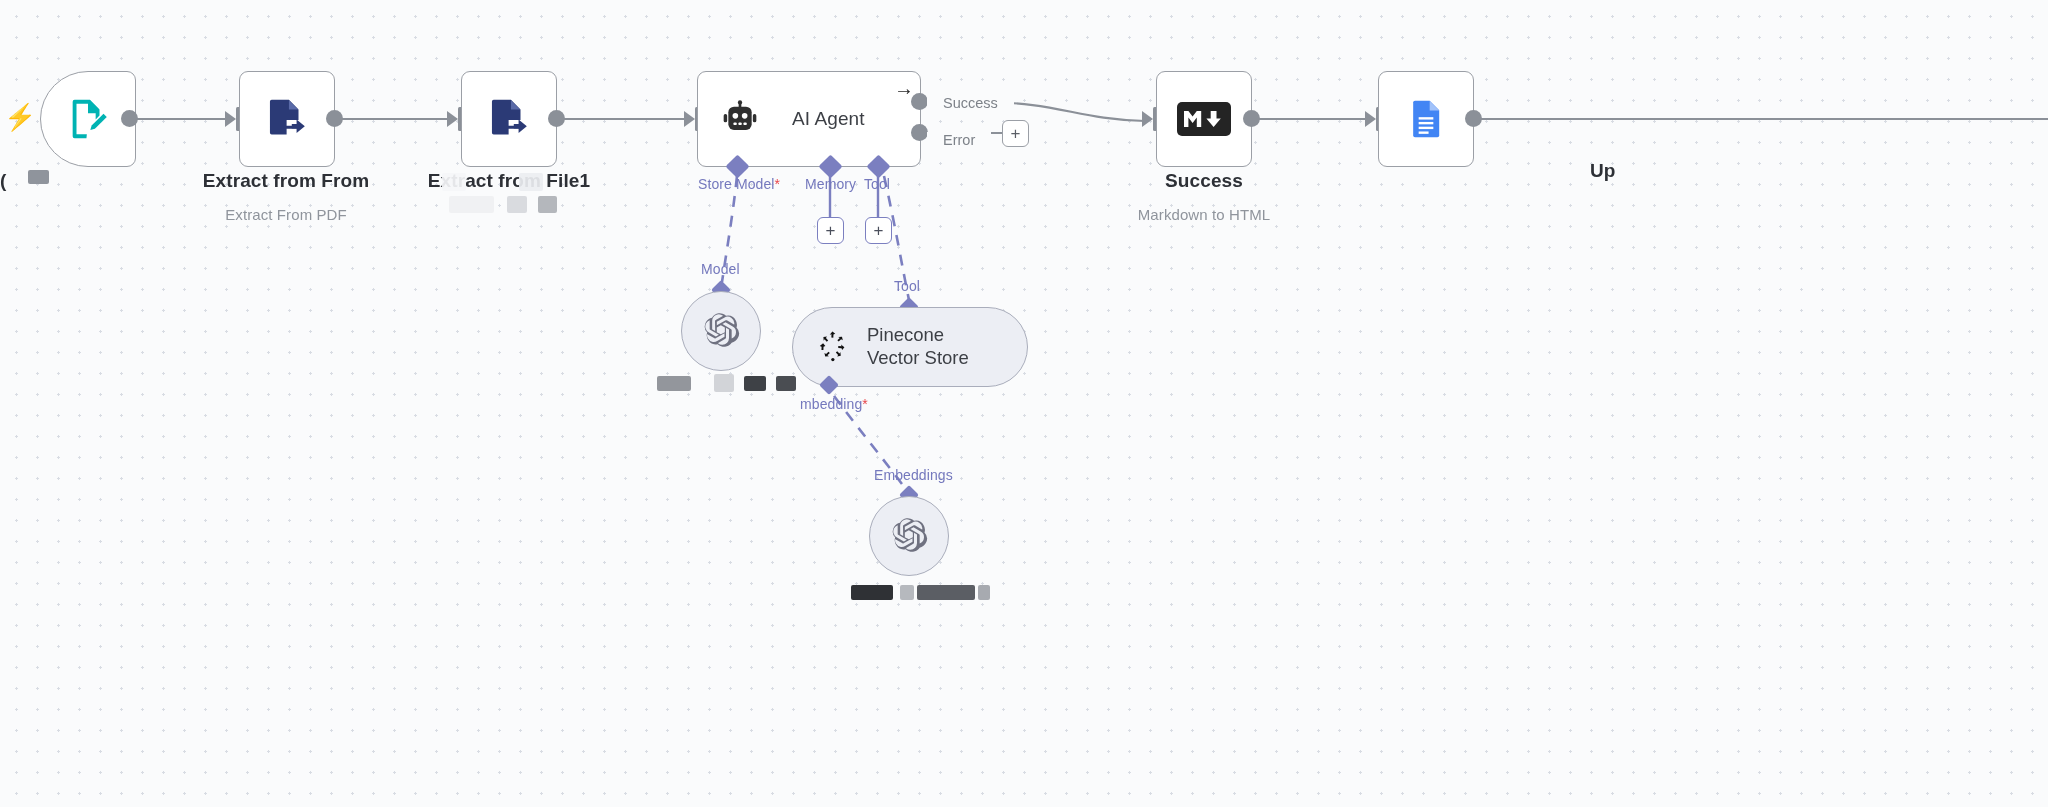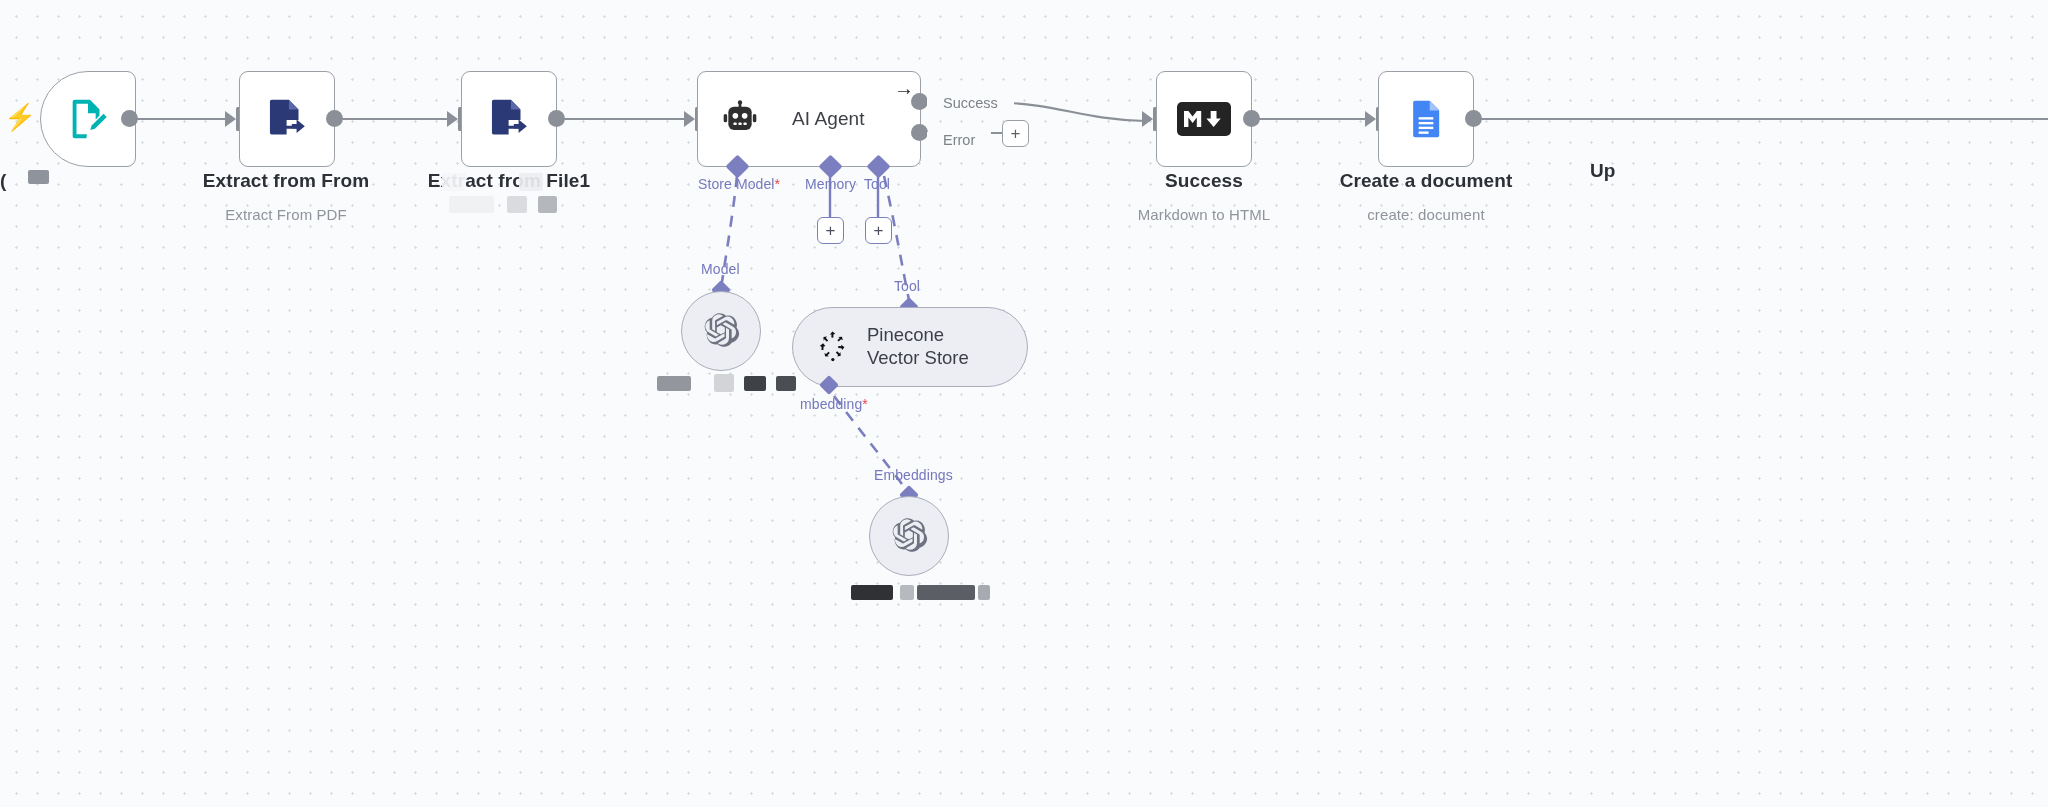--- a/index.html
+++ b/index.html
@@ -303,24 +303,20 @@
         <path d="M6 2h8l5.2 5.2V21a1 1 0 0 1-1 1H6a1 1 0 0 1-1-1V3a1 1 0 0 1 1-1z" fill="#4285f4"></path>
         <path d="M14 2.2 19.2 7.4H14z" fill="#a1c2fa"></path>
         <rect x="8" y="11" width="8" height="1.3" fill="#fff"></rect>
         <rect x="8" y="13.6" width="8" height="1.3" fill="#fff"></rect>
         <rect x="8" y="16.2" width="8" height="1.3" fill="#fff"></rect>
         <rect x="8" y="18.8" width="5.4" height="1.3" fill="#fff"></rect>
       </svg>
     </div>
   </div>
   <div class="dot" style="left:1465px; top:110px;"></div>
-  <div class="caption" style="left:1326px; top:170px; width:200px;">
-    <div class="cap-name">Create a document</div>
-    <div class="cap-sub">create: document</div>
-  </div>
 
   <div class="partial-text" style="left:1549px; top:160px;margin-left:41px;">Up</div>
 
   <div class="sub-label" style="left:701px; top:261px;">Model</div>
   <div class="diamond small" style="left:714px; top:283px;"></div>
   <div class="round-node" style="left:681px; top:291px;">
     <div class="node-icon">
       <svg width="40" height="40" viewBox="0 0 24 24">
         <path d="M21.3 9.9a5.3 5.3 0 0 0-.5-4.4 5.4 5.4 0 0 0-5.8-2.6A5.4 5.4 0 0 0 6.6 4a5.3 5.3 0 0 0-3.6 2.6 5.4 5.4 0 0 0 .7 6.3 5.3 5.3 0 0 0 .5 4.4 5.4 5.4 0 0 0 5.8 2.6 5.4 5.4 0 0 0 8.4-.9 5.3 5.3 0 0 0 3.6-2.6 5.4 5.4 0 0 0-.7-6.5zM12.8 20.2a4 4 0 0 1-2.6-.9l.1-.1 4.3-2.5a.7.7 0 0 0 .4-.6v-6.1l1.8 1.1v5a4 4 0 0 1-4 4.1zM4.2 16.5a4 4 0 0 1-.5-2.7l.1.1 4.3 2.5a.7.7 0 0 0 .7 0l5.3-3v2.1l-4.4 2.5a4 4 0 0 1-5.5-1.5zM3.1 7.4a4 4 0 0 1 2.1-1.8v5.1a.7.7 0 0 0 .3.6l5.2 3-1.8 1-4.3-2.5a4 4 0 0 1-1.5-5.4zm15 3.5L12.9 7.8l1.8-1 4.3 2.5a4 4 0 0 1-.6 7.2v-5a.7.7 0 0 0-.3-.6zm1.8-2.7-.1-.1L15.5 5.6a.7.7 0 0 0-.7 0l-5.3 3V6.5L13.9 4a4 4 0 0 1 6 4.2zM8.5 12l-1.8-1v-5a4 4 0 0 1 6.5-3.1l-.1.1-4.3 2.4a.7.7 0 0 0-.4.6zm1-2.1 2.4-1.4 2.4 1.4v2.8l-2.4 1.3-2.4-1.3z" fill="#6f7180"></path>
       </svg>

